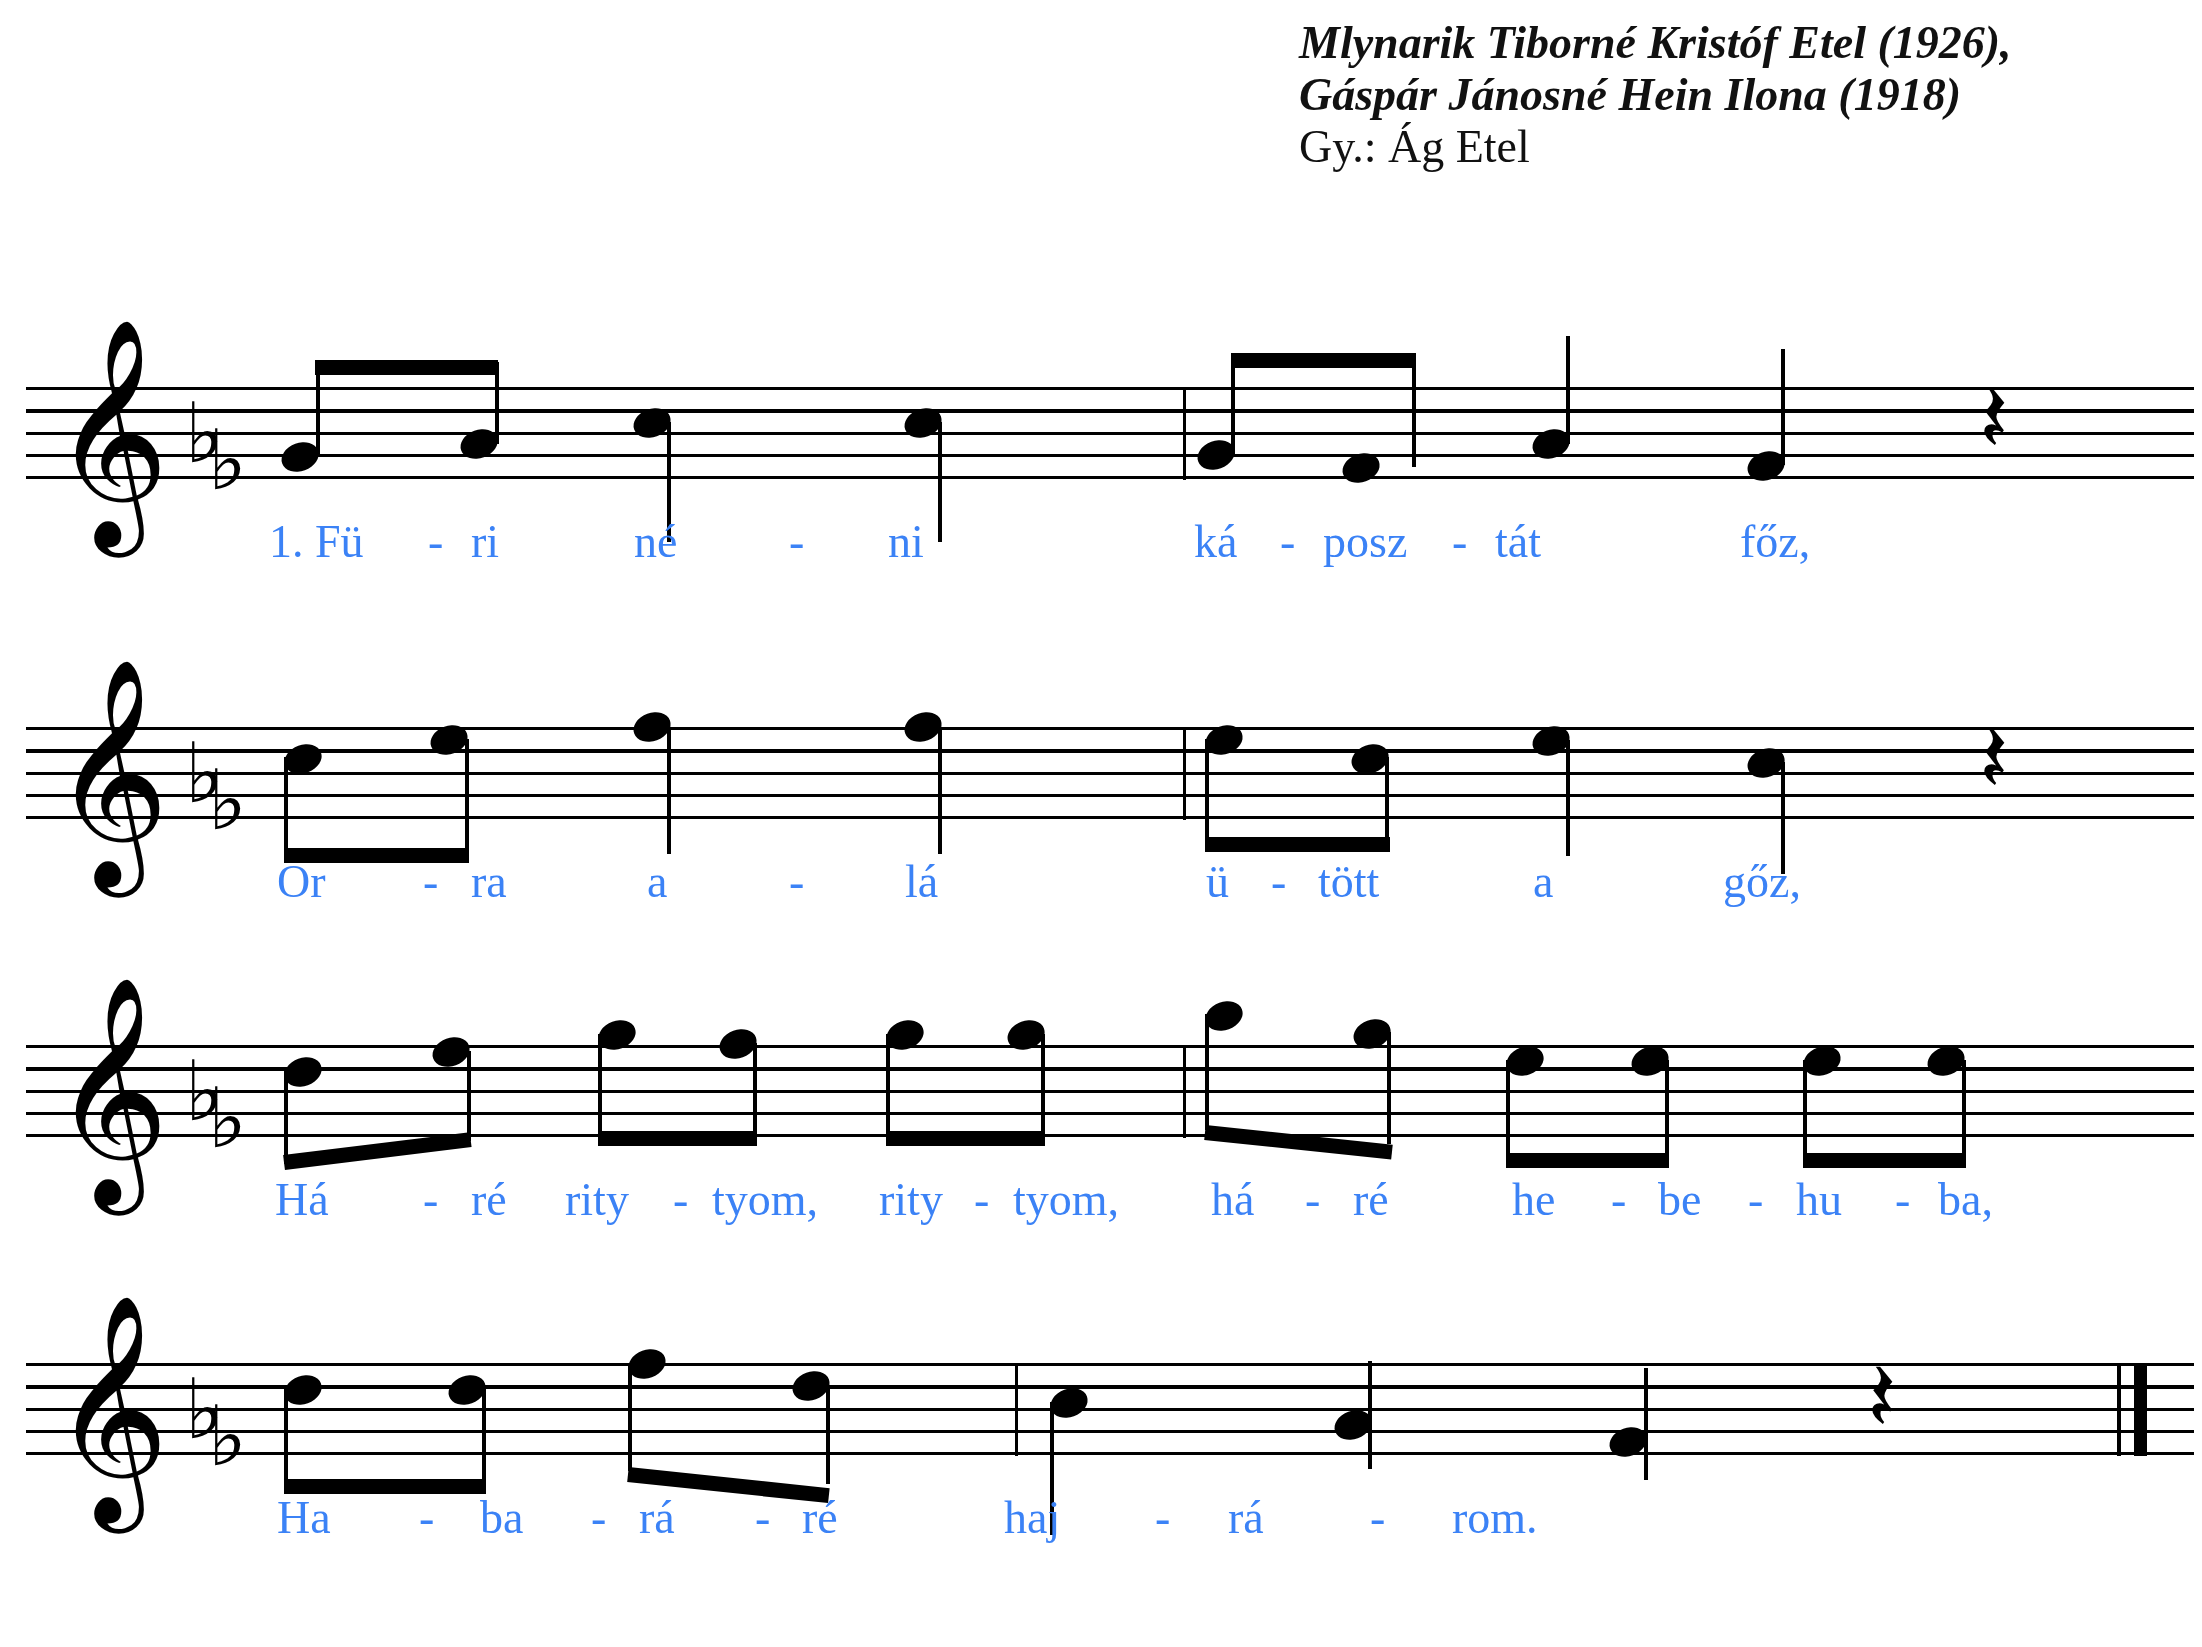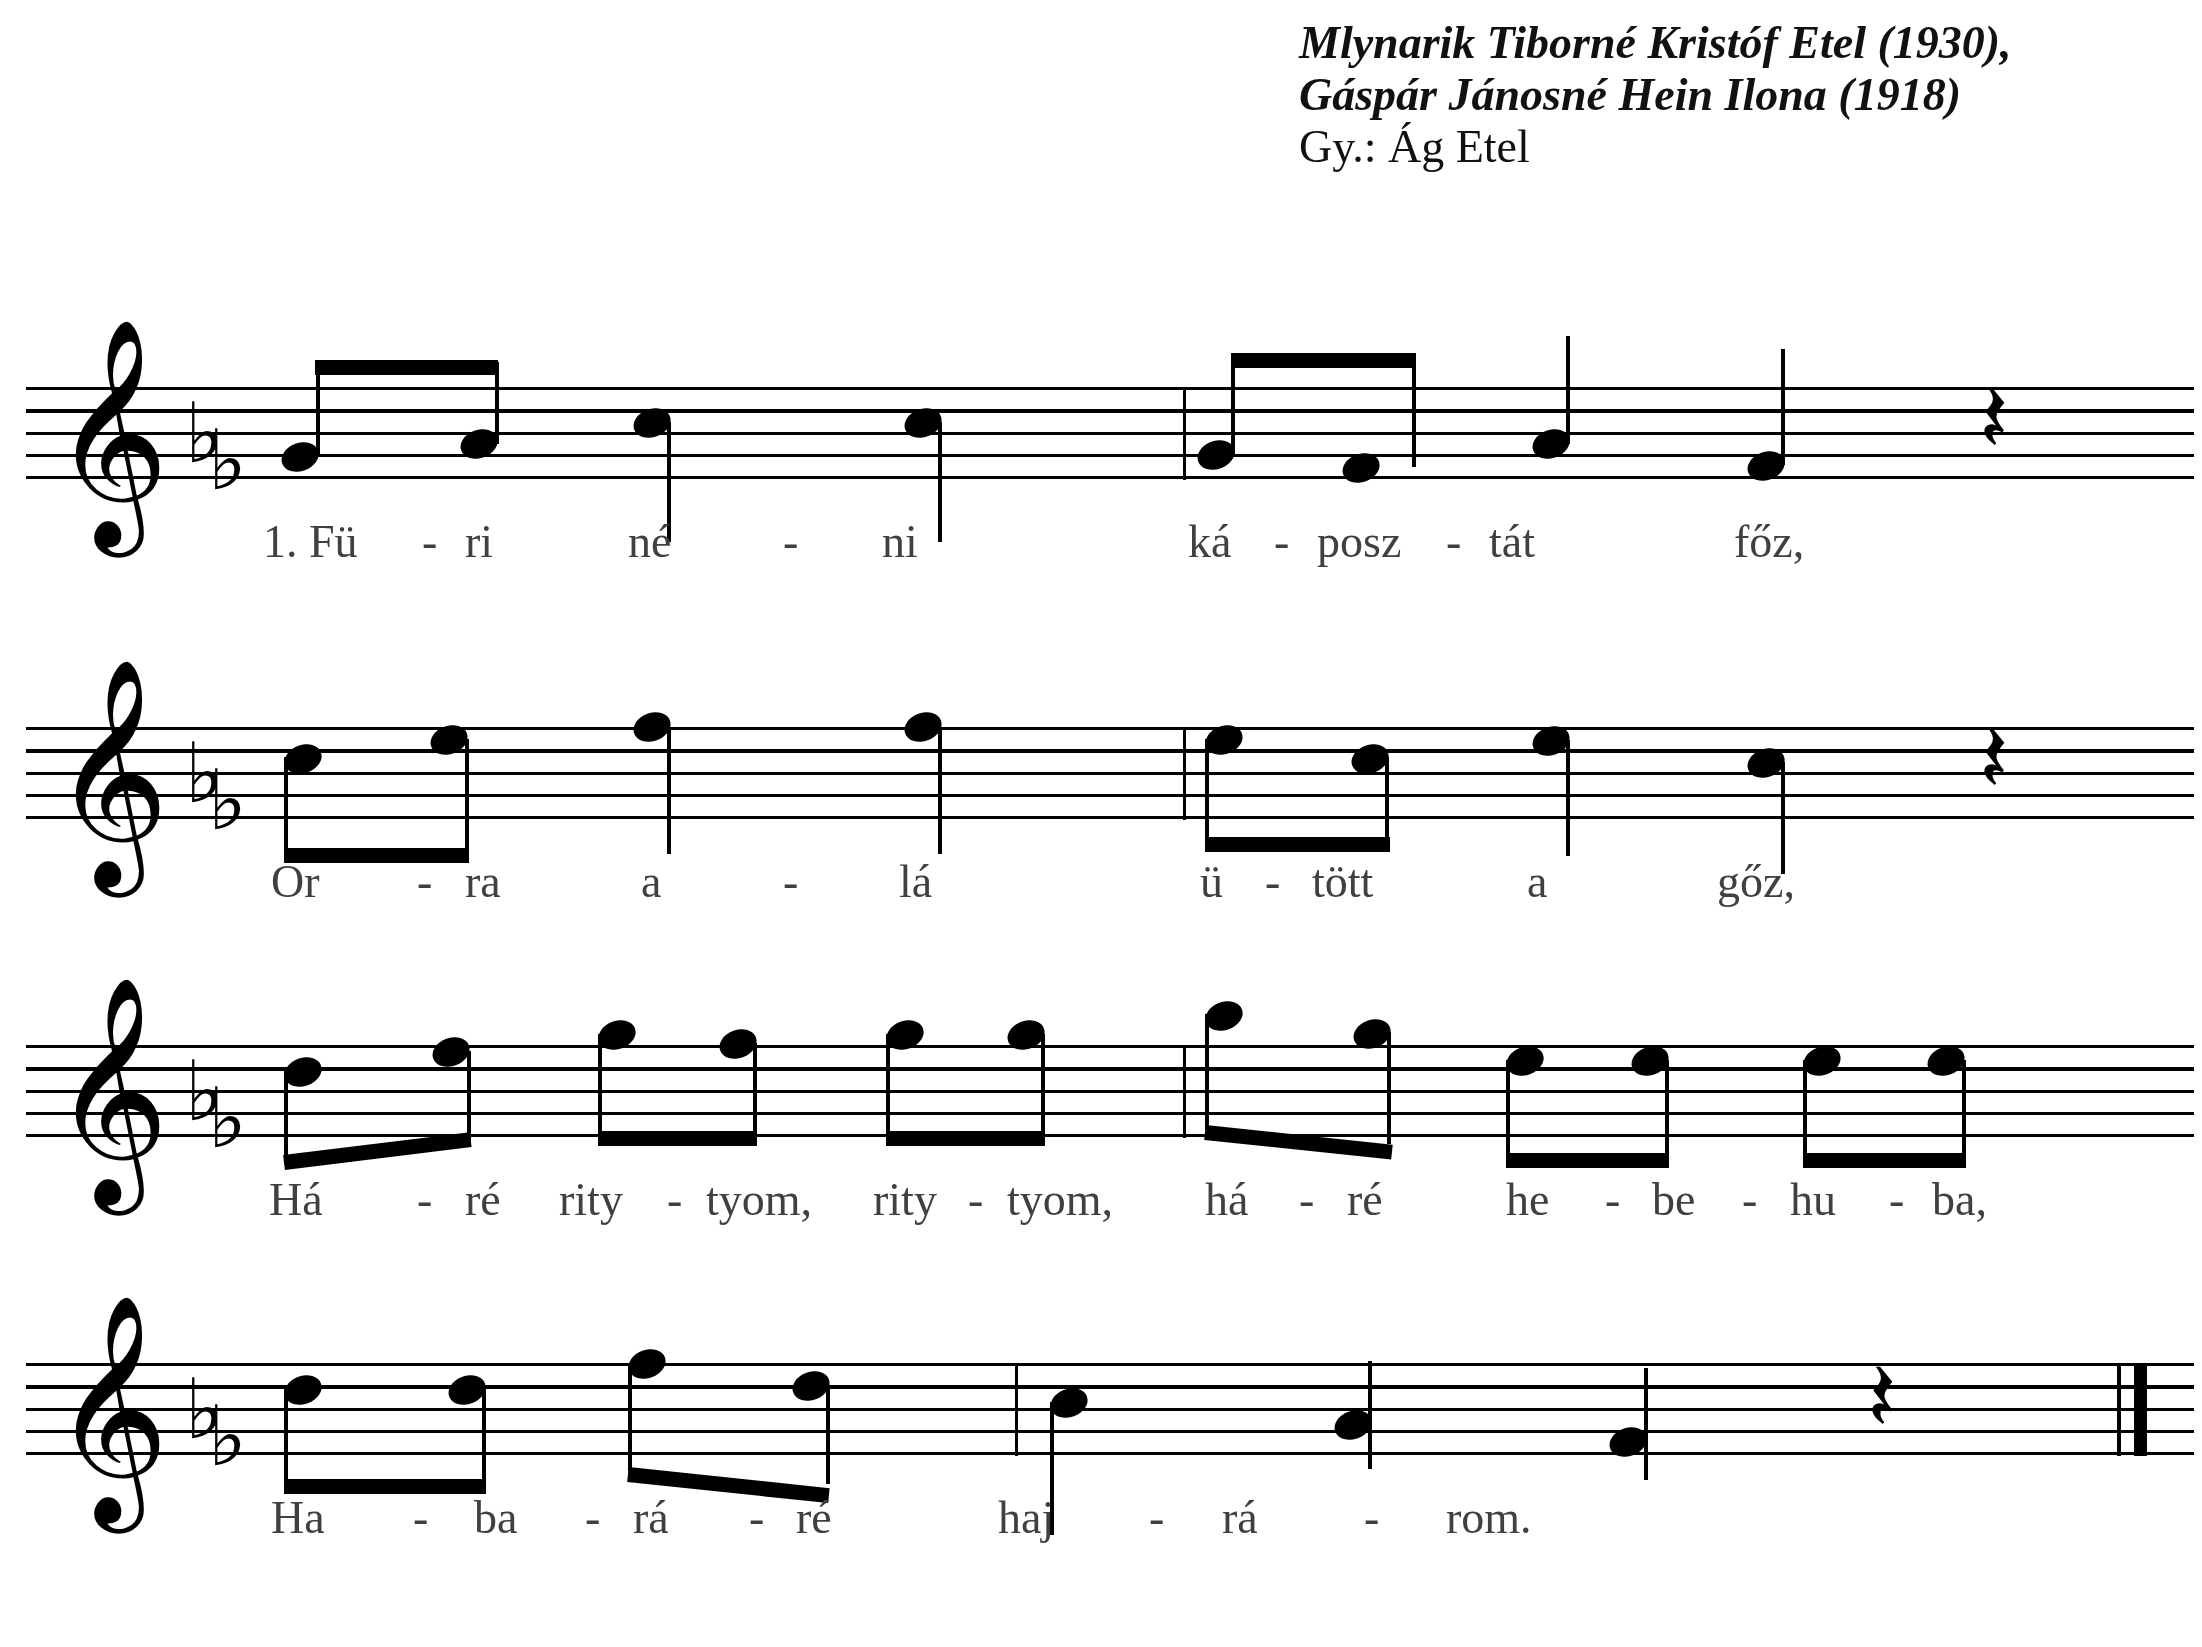--- a/index.html
+++ b/index.html
@@ -141,28 +141,29 @@
     left: 0;
     top: 176px;
     width: 100%;
     height: 60px;
   }
   .lyric {
     position: absolute;
     font-size: 46px;
     line-height: 52px;
     white-space: nowrap;
-    color: #404040;
+    color: #3b82f6;
+    margin-left: 6px;
   }
 </style>
 </head>
 <body>
 
 <div id="header">
-  <div class="line italic">Mlynarik Tiborné Kristóf Etel (1930),</div>
+  <div class="line italic">Mlynarik Tiborné Kristóf Etel (1926),</div>
   <div class="line italic">Gáspár Jánosné Hein Ilona (1918)</div>
   <div class="line">Gy.: Ág Etel</div>
 </div>
 
 <div class="system" id="system-1">
   <div class="staff">
     <div class="staff-lines">
         <i></i>
         <i></i>
         <i></i>

